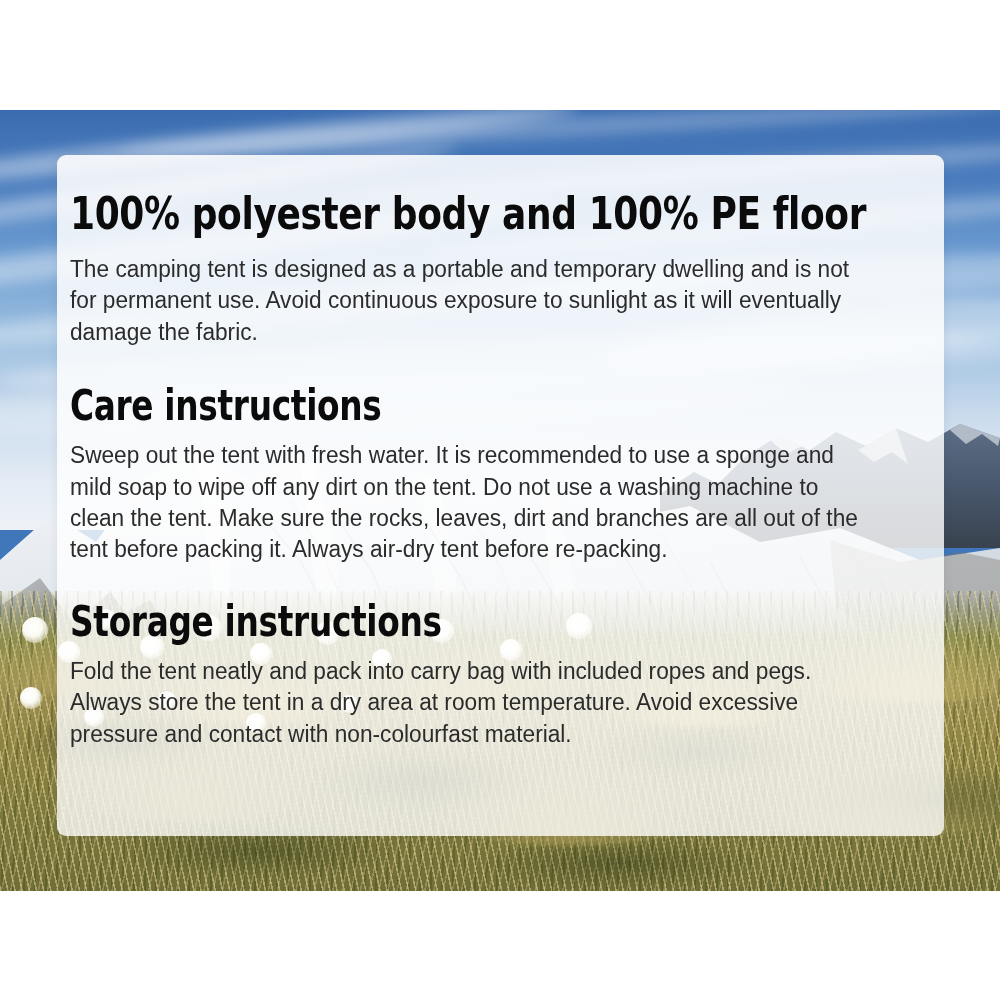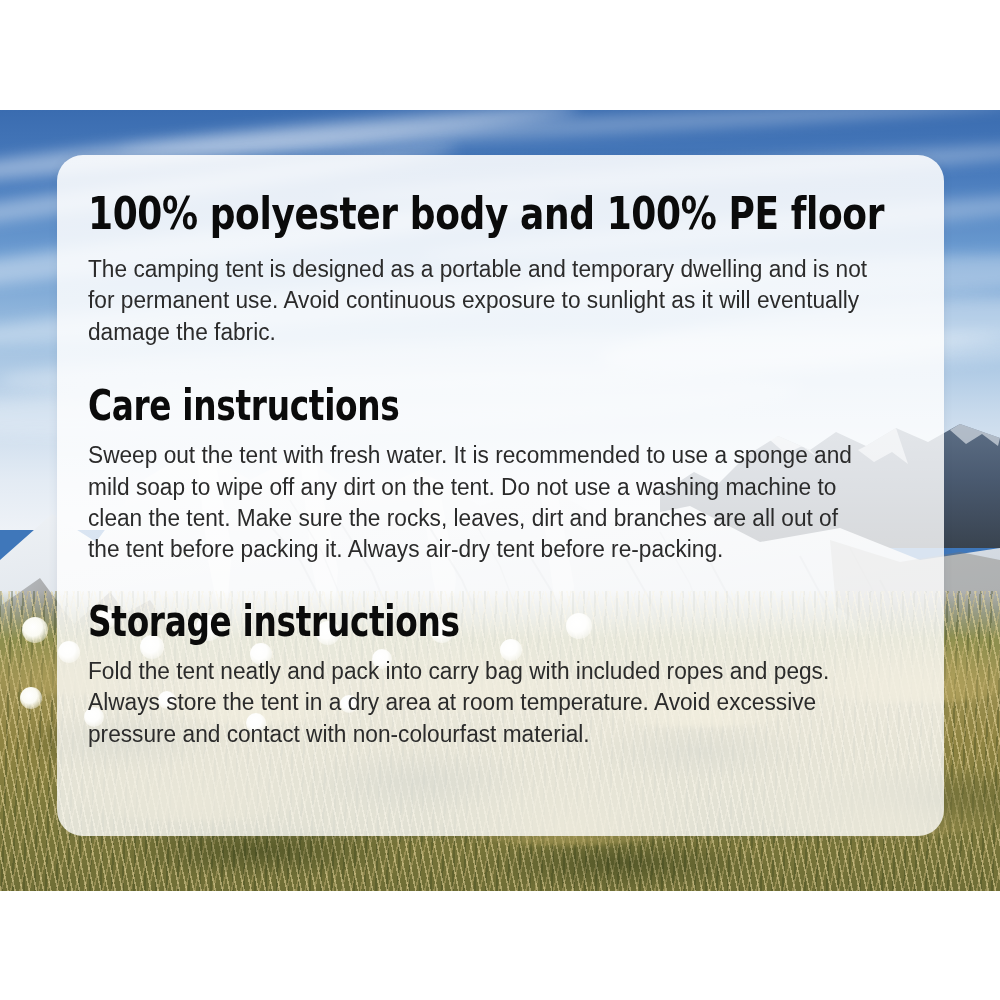--- a/index.html
+++ b/index.html
@@ -148,29 +148,29 @@
     filter: blur(0.6px);
   }
 
   
   .card {
     position: absolute;
     left: 57px;
     top: 155px;
     width: 887px;
     height: 681px;
-    border-radius: 26px;
+    border-radius: 9px;
     background: linear-gradient(to bottom,
       rgba(255,255,255,0.88) 0%,
       rgba(255,255,255,0.84) 30%,
       rgba(255,255,255,0.80) 60%,
       rgba(255,255,255,0.78) 100%);
     box-shadow: 0 1px 10px rgba(40,60,90,0.10);
     box-sizing: border-box;
-    padding: 36px 44px 0 31px;
+    padding: 36px 44px 0 13px;
     overflow: hidden;
   }
 
   .h1 {
     font-family: "DejaVu Sans", sans-serif;
     font-weight: bold;
     font-size: 45px;
     line-height: 1.02;
     letter-spacing: -0.5px;
     color: #0b0b0b;

